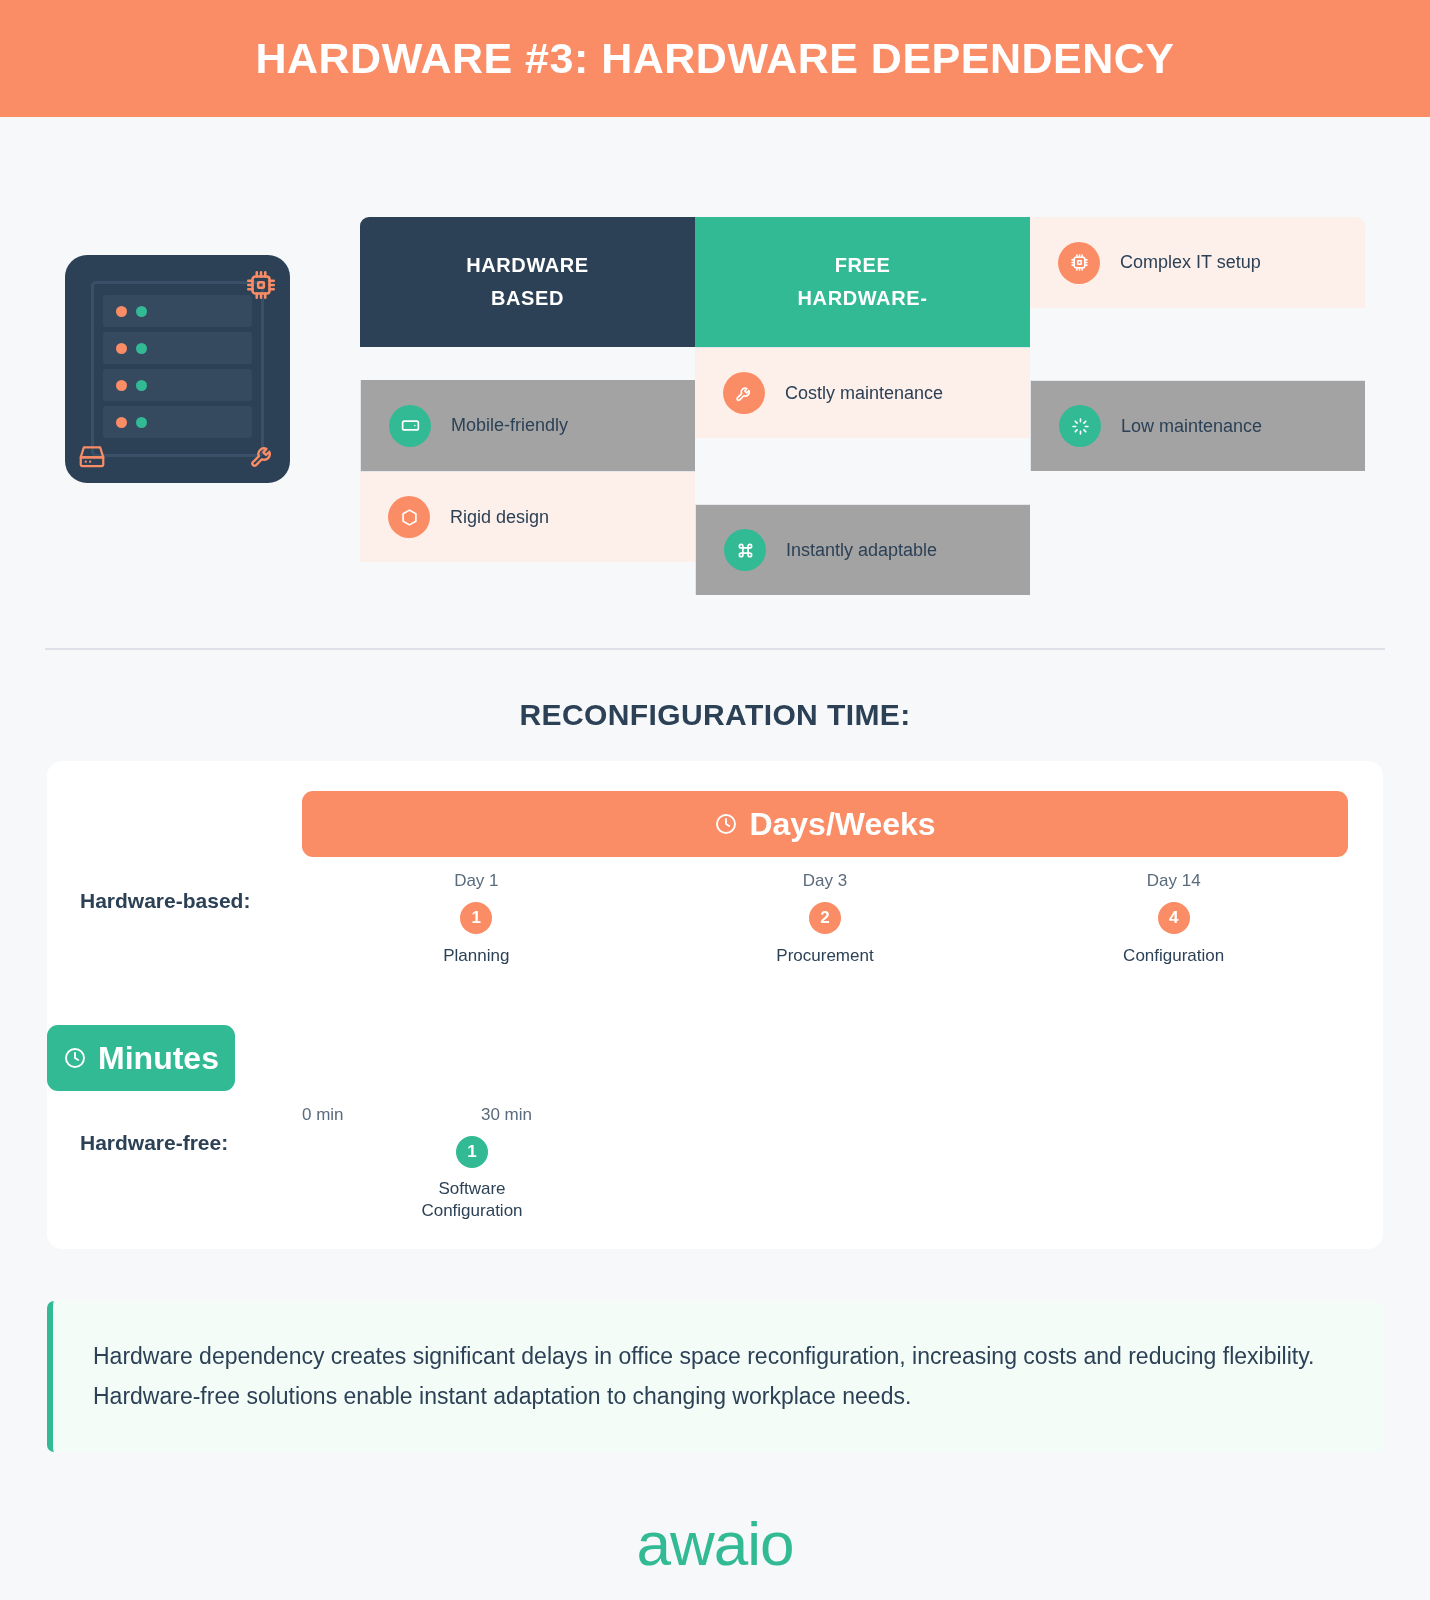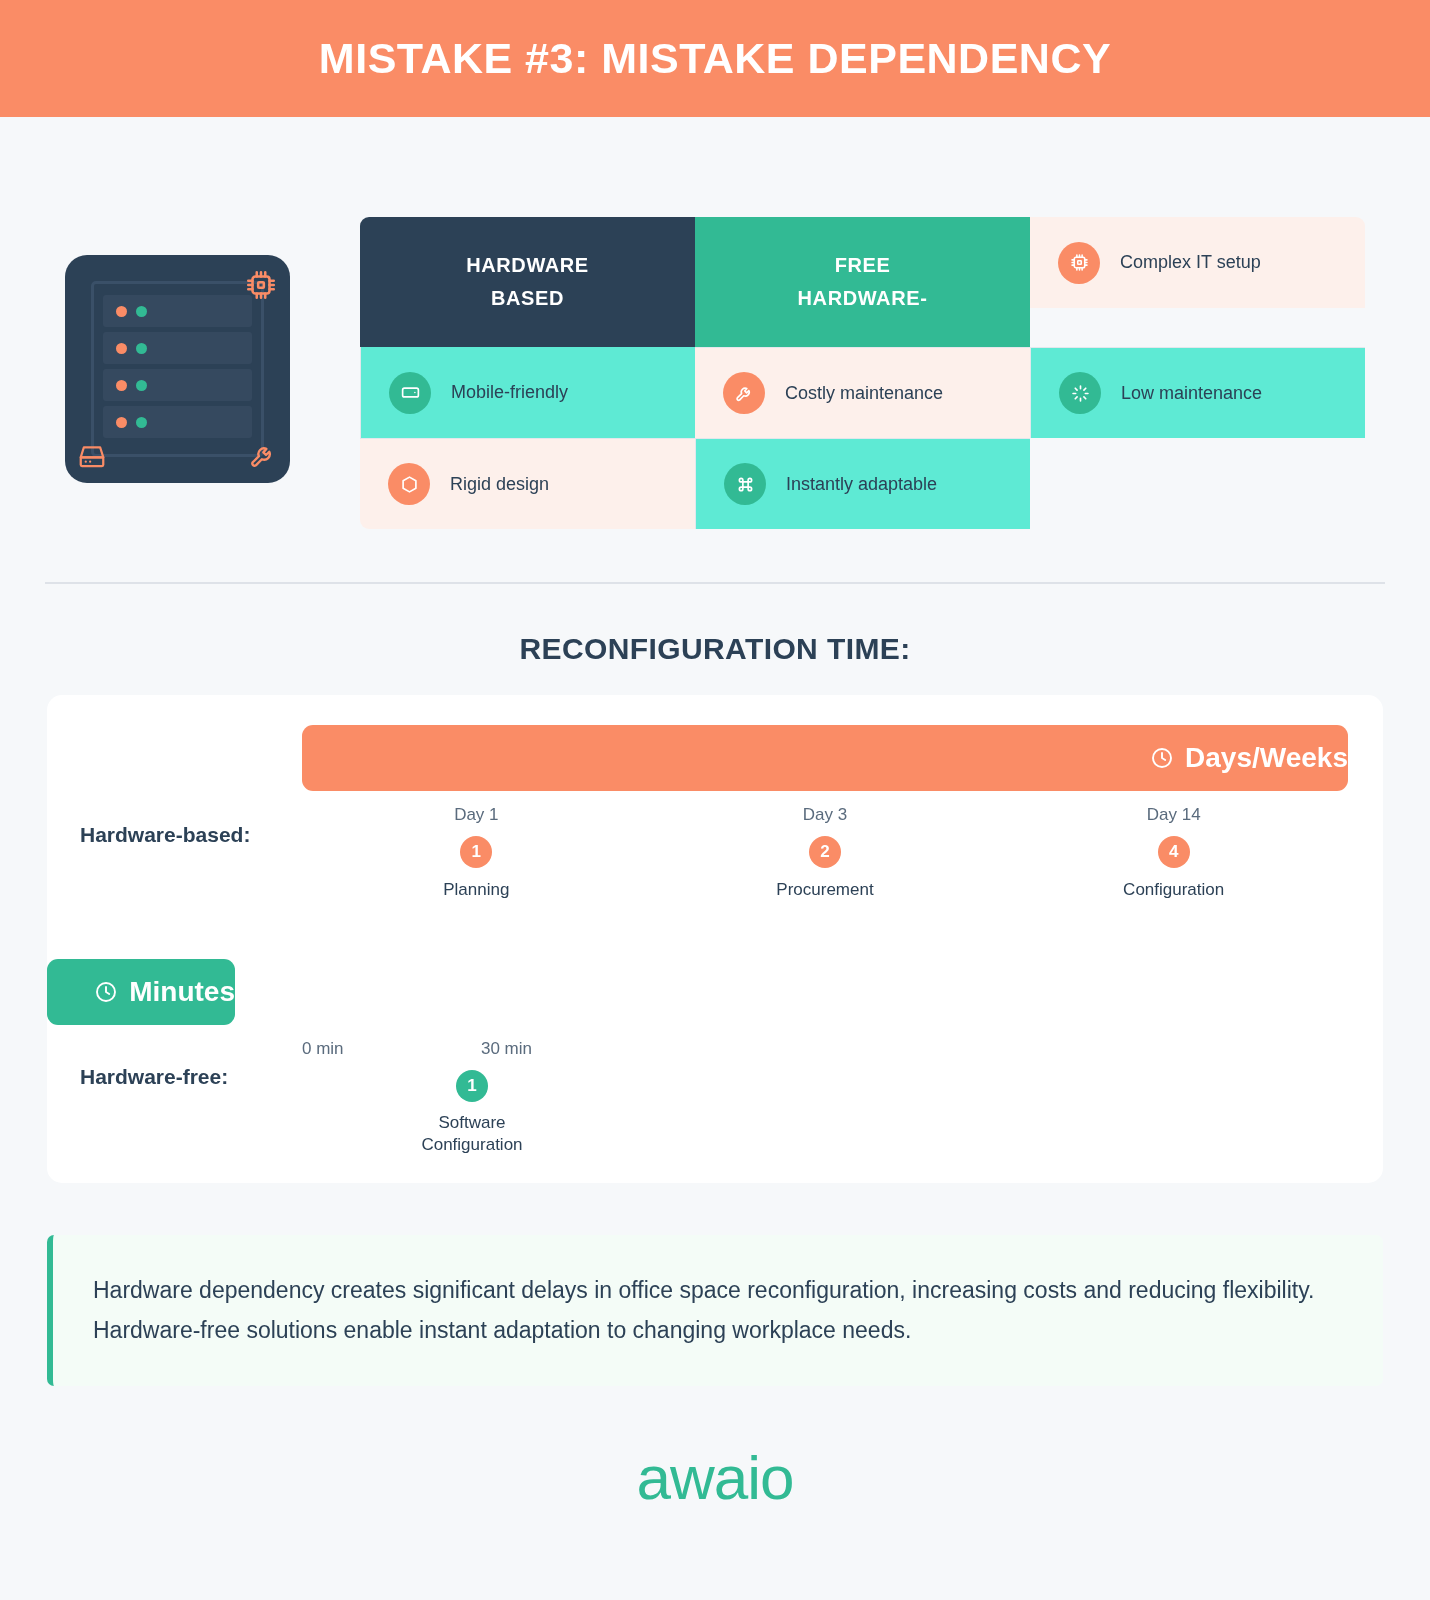--- a/index.html
+++ b/index.html
@@ -103,21 +103,21 @@
   .col-head.green { background: #32ba94; }
 
   .cell {
     display: flex;
     align-items: center;
     gap: 20px;
     padding: 25px 28px;
     height: 91px;
   }
   .cell.left  { background: #fdf0eb; }
-  .cell.right { background: #5eead4; }
+  .cell.right { background: #a3a3a3; margin-top: 33px; }
   .cell.sep-top { border-top: 1px solid #e3e7ec; }
   .cell.right { border-left: 1px solid #e3e7ec; }
 
   .badge-circle {
     width: 42px; height: 42px;
     border-radius: 50%;
     flex: 0 0 auto;
     display: flex;
     align-items: center;
     justify-content: center;
@@ -163,24 +163,24 @@
     font-weight: bold;
     color: #2c4156;
     white-space: nowrap;
   }
 
   .time-bar {
     height: 66px;
     border-radius: 11px;
     display: flex;
     align-items: center;
-    justify-content: flex-end;
+    justify-content: center;
     gap: 11px;
     color: #ffffff;
-    font-size: 28px;
+    font-size: 32px;
     font-weight: bold;
   }
   .bar-orange { background: #fa8c66; }
   .bar-green  { background: #32ba94; }
 
   .hw-bar-wrap { margin: 0 35px 0 255px; }
   .hf-bar-wrap { width: 188px; }
 
   .steps {
     display: flex;
@@ -271,21 +271,21 @@
     font-weight: normal;
     color: #32ba94;
     letter-spacing: -1px;
     line-height: 1;
   }
 </style>
 </head>
 <body>
 
 <div class="banner">
-  <div class="banner-title">MISTAKE #3: MISTAKE DEPENDENCY</div>
+  <div class="banner-title">HARDWARE #3: HARDWARE DEPENDENCY</div>
 </div>
 
 <div class="compare-section">
 
   <div class="server-art">
     <div class="server-inner"></div>
     <div class="rack-list">
       <div class="rack">
         <span class="dot dot-orange"></span>
         <span class="dot dot-green"></span>

